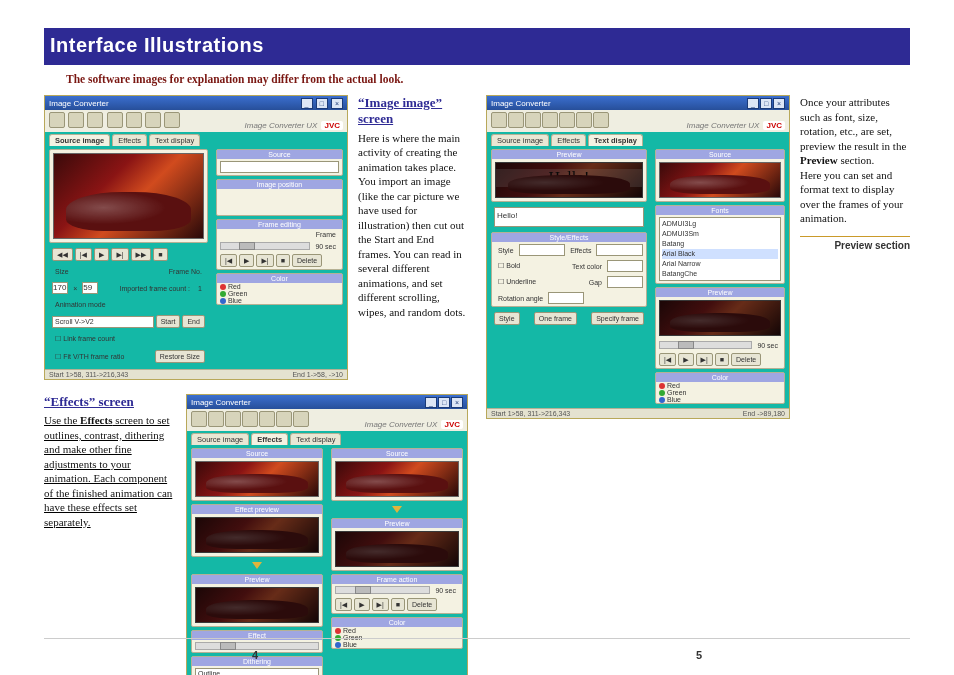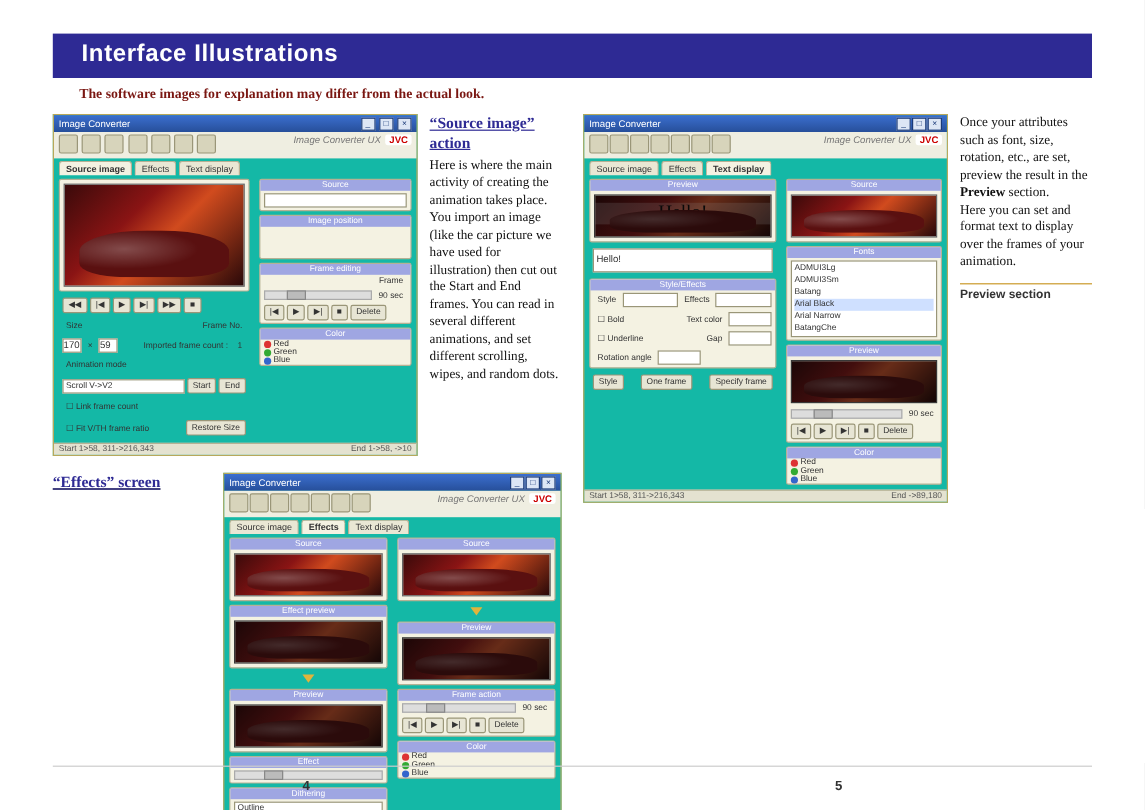--- a/index.html
+++ b/index.html
@@ -15,21 +15,21 @@
     position: relative;
     box-sizing: border-box;
     padding: 28px 44px 22px 44px;
   }
   .title-bar {
     background: #2e2a94;
     color: #fff;
     font-family: Arial, Helvetica, sans-serif;
     font-weight: 700;
     font-size: 20px;
-    padding: 6px 10px 8px 24px;
+    padding: 6px 10px 8px 6px;
     letter-spacing: .5px;
   }
   .intro {
     font-size: 11.5px;
     font-weight: 700;
     color: #7a1712;
     margin: 8px 4px 10px 22px;
   }
   .spread {
     display: flex;
@@ -63,20 +63,21 @@
   }
   .body-text b { font-weight: 700; }
   .annot {
     border-top: 1px solid #ca9a2a;
     padding-top: 3px;
     margin-top: 10px;
     font-family: Arial, sans-serif;
     font-size: 10px;
     font-weight: 700;
     color: #333;
+    text-align: right;
   }
 
   
   .shot {
     border: 1px solid #b8a85a;
     background: #14b8a6;
     font-family: Tahoma, Arial, sans-serif;
     font-size: 8px;
     color: #333;
     position: relative;
@@ -98,21 +99,21 @@
     background: #dde6f5;
     border: 1px solid #1a3a78;
     margin-left: 1px;
     font-size: 7px;
     line-height: 9px;
     text-align: center;
     color: #1a3a78;
   }
   .shot .toolbar {
     display: flex;
-    align-items: flex-start;
+    align-items: flex-end;
     justify-content: space-between;
     padding: 2px 4px;
     background: #efeee1;
     gap: 22px;
   }
   .shot .toolbar .icons span {
     display: inline-block;
     width: 14px; height: 14px;
     background: #d7d4bb;
     border: 1px solid #9a9678;
@@ -374,28 +375,31 @@
               </div>
             </div>
           </div>
           <div class="status">
             <span>Start 1&gt;58, 311-&gt;216,343</span>
             <span>End 1-&gt;58, -&gt;10</span>
           </div>
         </div>
 
         <div class="text-col">
-          <div class="heading">“Source image” action</div>
+          <div class="heading">“Image image” screen</div>
           <div class="body-text">Here is where the main activity of creating the animation takes place. You import an image (like the car picture we have used for illustration) then cut out the Start and End frames. You can read in several different animations, and set different scrolling, wipes, and random dots.</div>
         </div>
       </div>
 
       <div class="block">
         <div class="text-col wide">
           <div class="heading">“Effects” screen</div>
+          <div class="body-text">
+            <span>Use the </span><b>Effects</b><span> screen to set outlines, contrast, dithering and make other fine adjustments to your animation. Each component of the finished animation can have these effects set separately.</span>
+          </div>
         </div>
         <div class="shot" style="width:300px">
           <div class="win-title">
             <span>Image Converter</span>
             <span class="btns"><span>_</span><span>□</span><span>×</span></span>
           </div>
           <div class="toolbar">
             <span class="icons"><span></span><span></span><span></span><span></span><span></span><span></span><span></span></span>
             <span class="brand">
                 <span>Image Converter UX</span>

